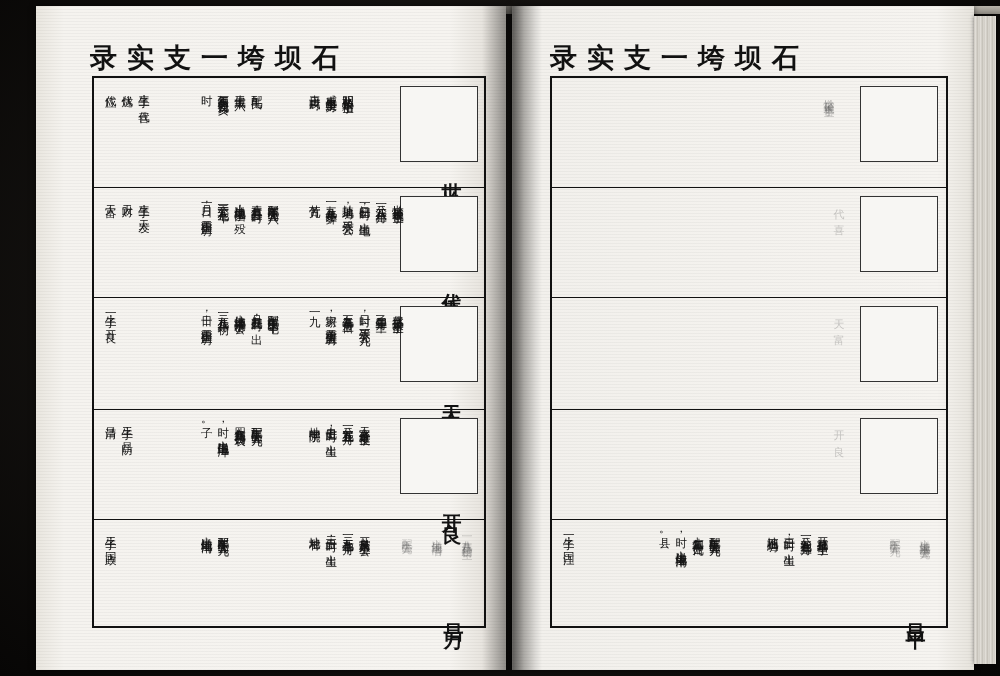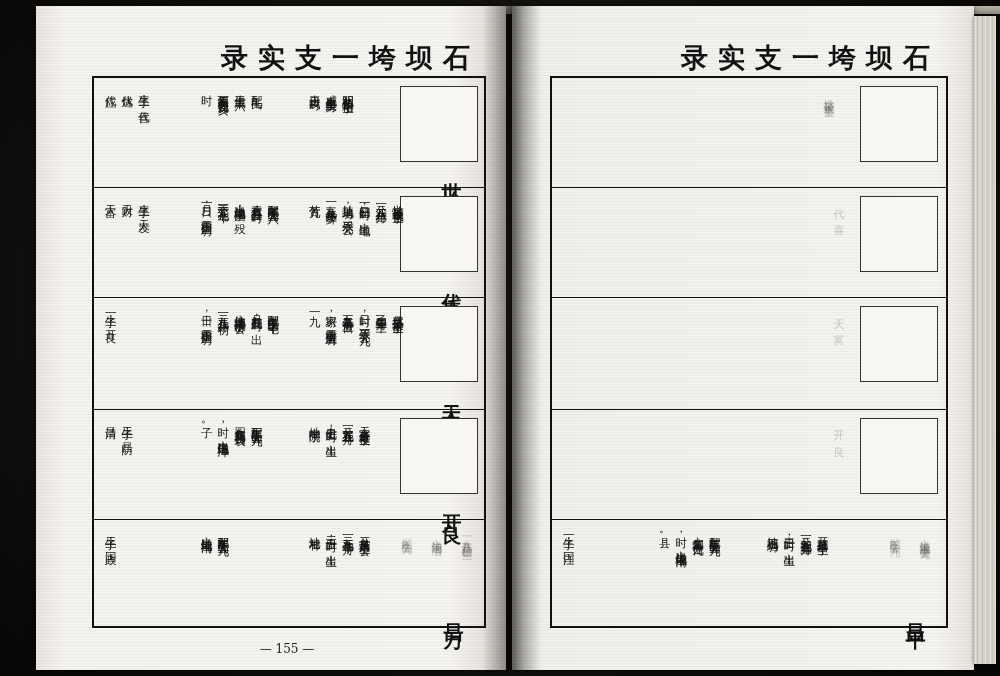--- a/index.html
+++ b/index.html
@@ -25,21 +25,21 @@
       background:linear-gradient(to right,rgba(0,0,0,0) 0%,rgba(0,0,0,.35) 40%,rgba(0,0,0,.55) 52%,rgba(0,0,0,.25) 70%,rgba(0,0,0,0) 100%);
       pointer-events:none;}
   
   .foreedge{position:absolute;left:944px;top:10px;width:22px;height:648px;
       background:repeating-linear-gradient(to right,#cdc9c1 0px,#e7e4de 2px,#bfbbb2 3px,#dedbd4 5px);
       box-shadow:0 0 4px rgba(0,0,0,.5);}
   .topedge{position:absolute;left:30px;top:0px;width:940px;height:8px;
       background:linear-gradient(to bottom,#b9b5ac,#8f8b83);}
 
   
-  .banner{position:absolute;top:34px;height:38px;text-align:right;
+  .banner{position:absolute;top:34px;height:38px;text-align:left;
       font-family:"DejaVu Serif","Liberation Serif",serif;
       font-weight:bold;font-size:27px;letter-spacing:10px;color:#111;white-space:nowrap;}
   .banner.l{left:60px;width:390px;}
   .banner.r{left:520px;width:390px;}
 
   
   .frame{position:absolute;border:2px solid #111;background:transparent;}
   .frame.l{left:62px;top:70px;width:390px;height:548px;}
   .frame.r{left:520px;top:70px;width:394px;height:548px;}
 
@@ -195,21 +195,20 @@
         <div class="cell" style="right:186px;width:100px;">
           <div class="vtext">配邓氏生于公元一九
 出生地址河南</div>
         </div>
         <div class="cell" style="right:296px;width:86px;">
           <div class="vtext">生二子：国政</div>
         </div>
       </div>
     </div>
 
-    <div class="pagenum l">— 155 —</div>
 
     <div class="page right">
       <div class="grain"></div>
     </div>
 
     <div class="banner r">录实支一垮坝石</div>
 
     <div class="frame r">
       <div class="row" style="top:0;height:110px;">
         <div class="photo" style="right:8px;top:8px;width:76px;height:74px;"></div>

